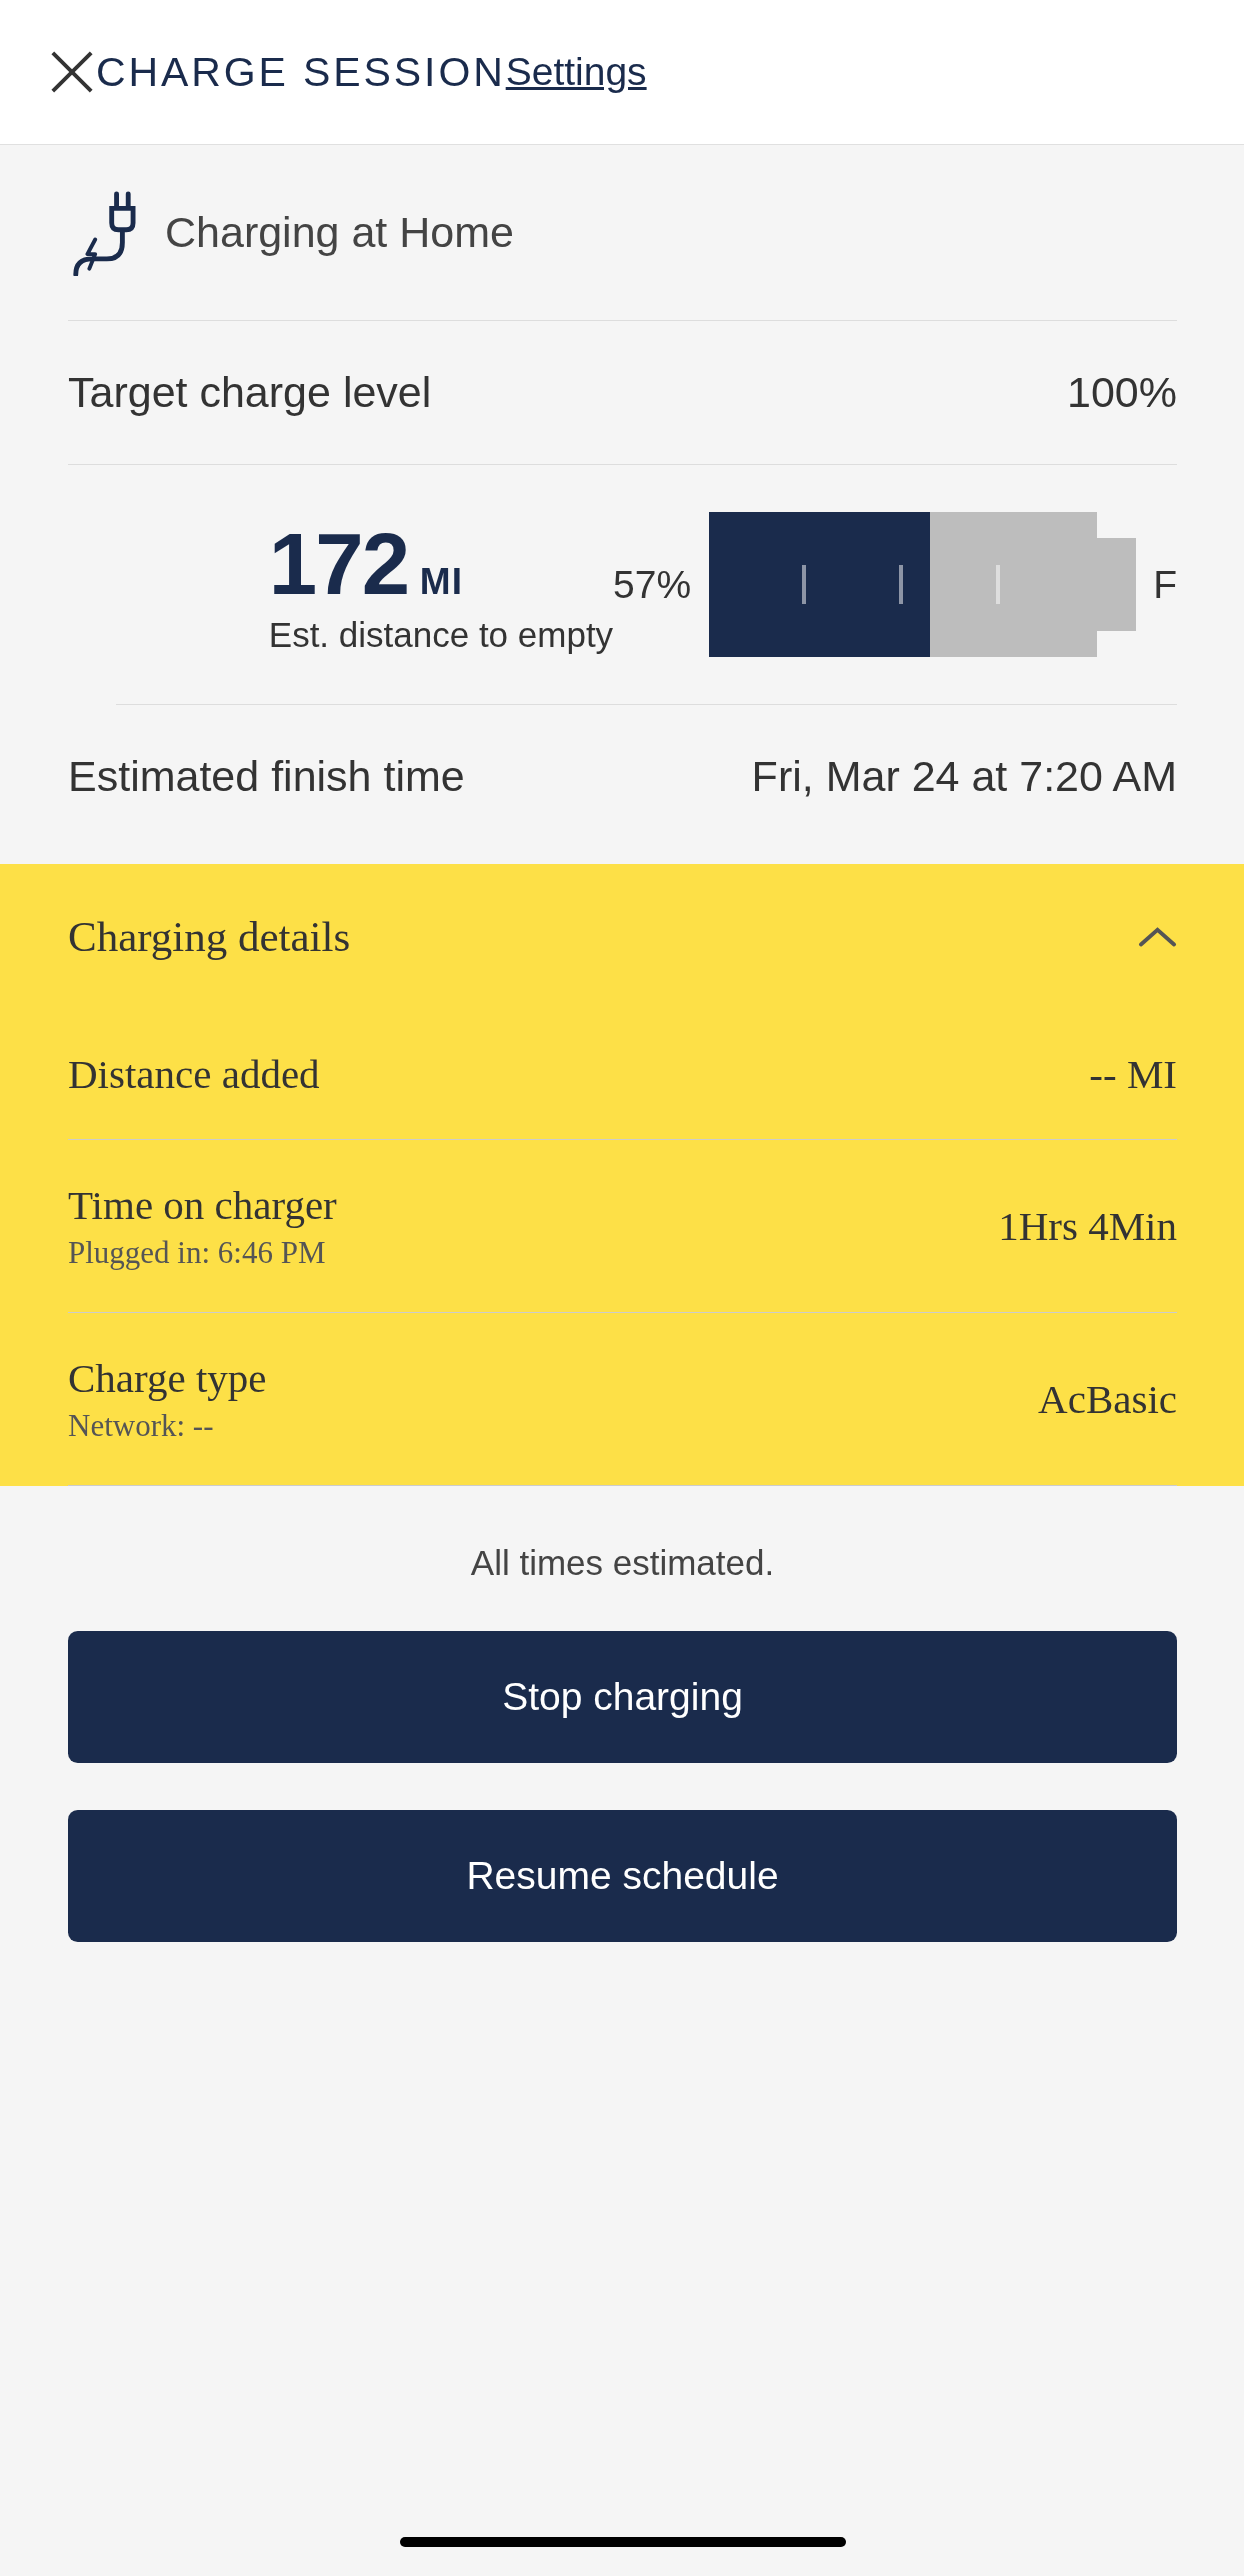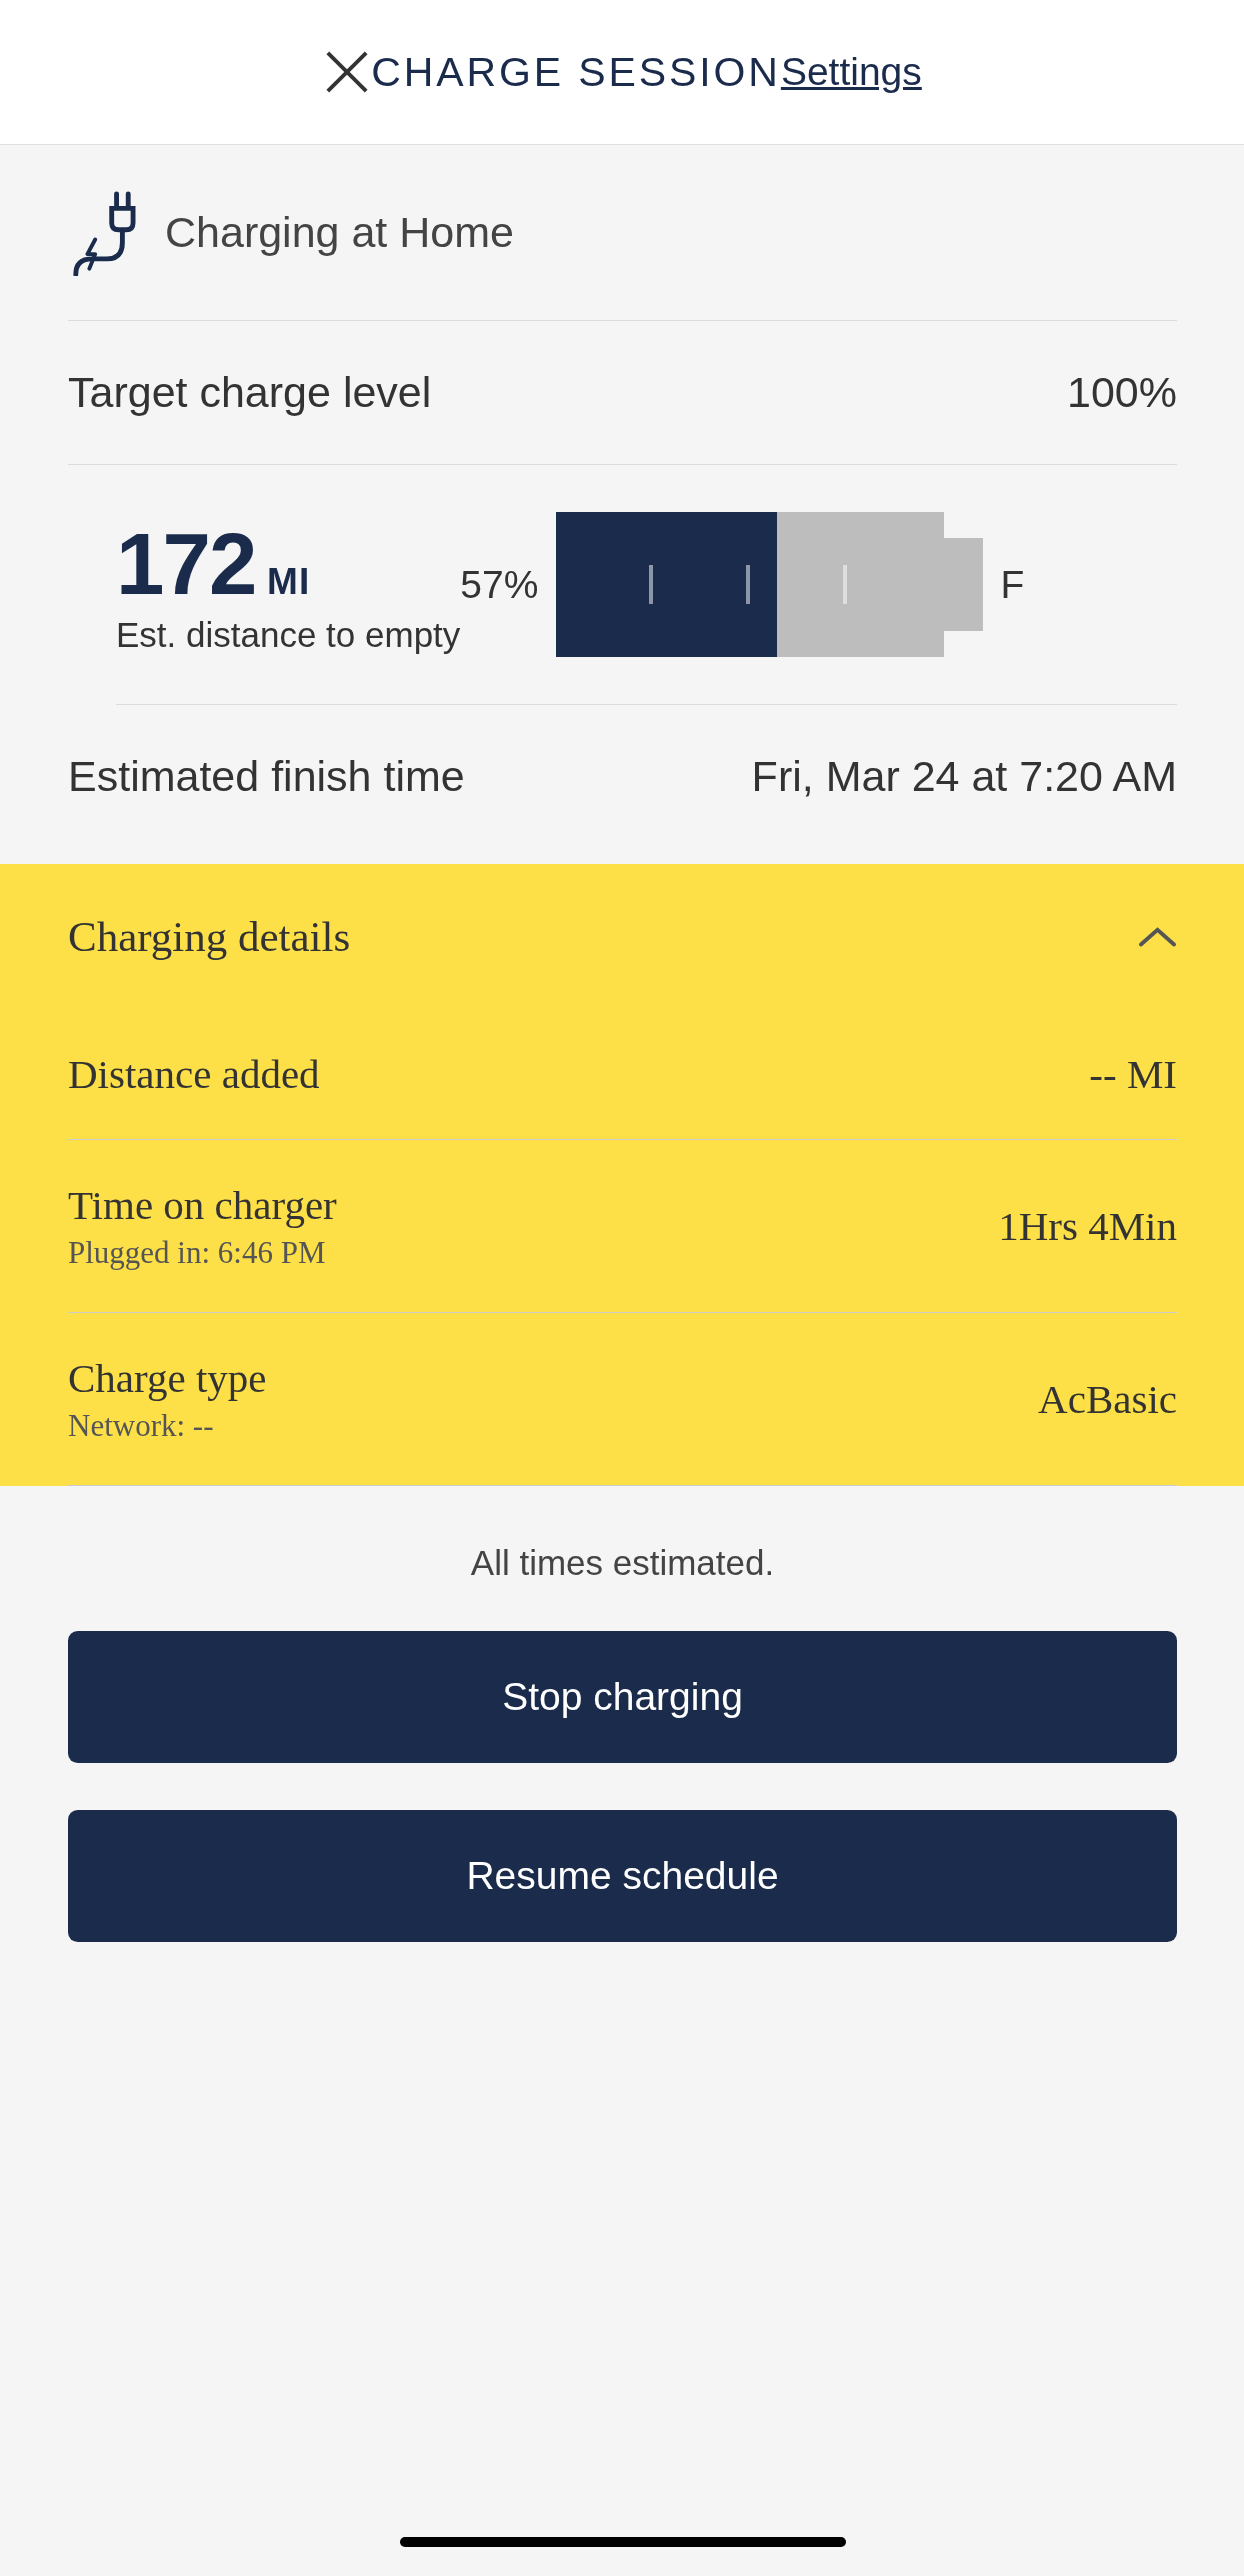--- a/index.html
+++ b/index.html
@@ -11,21 +11,21 @@
       font-family: -apple-system, BlinkMacSystemFont, 'Segoe UI', Helvetica, Arial, sans-serif;
       background: #f5f5f5;
       width: 1245px;
       height: 2576px;
       position: relative;
     }
     .header {
       background: #fff;
       display: flex;
       align-items: center;
-      justify-content: center;
+      justify-content: flex-start;
       padding: 29px 48px;
       height: 145px;
       border-bottom: 1px solid #e0e0e0;
     }
     .close-icon {
       width: 48px;
       height: 48px;
       cursor: pointer;
     }
     .close-icon svg {
@@ -73,21 +73,21 @@
     .row-label {
       font-size: 43px;
       color: #333;
     }
     .row-value {
       font-size: 43px;
       color: #333;
     }
     .battery-row {
       display: flex;
-      justify-content: flex-start;
+      justify-content: flex-end;
       align-items: center;
       padding: 47px 0;
       border-bottom: 1px solid #ddd;
       margin-left: 48px;
     }
     .distance-info {
       display: flex;
       flex-direction: column;
     }
     .distance-main {

